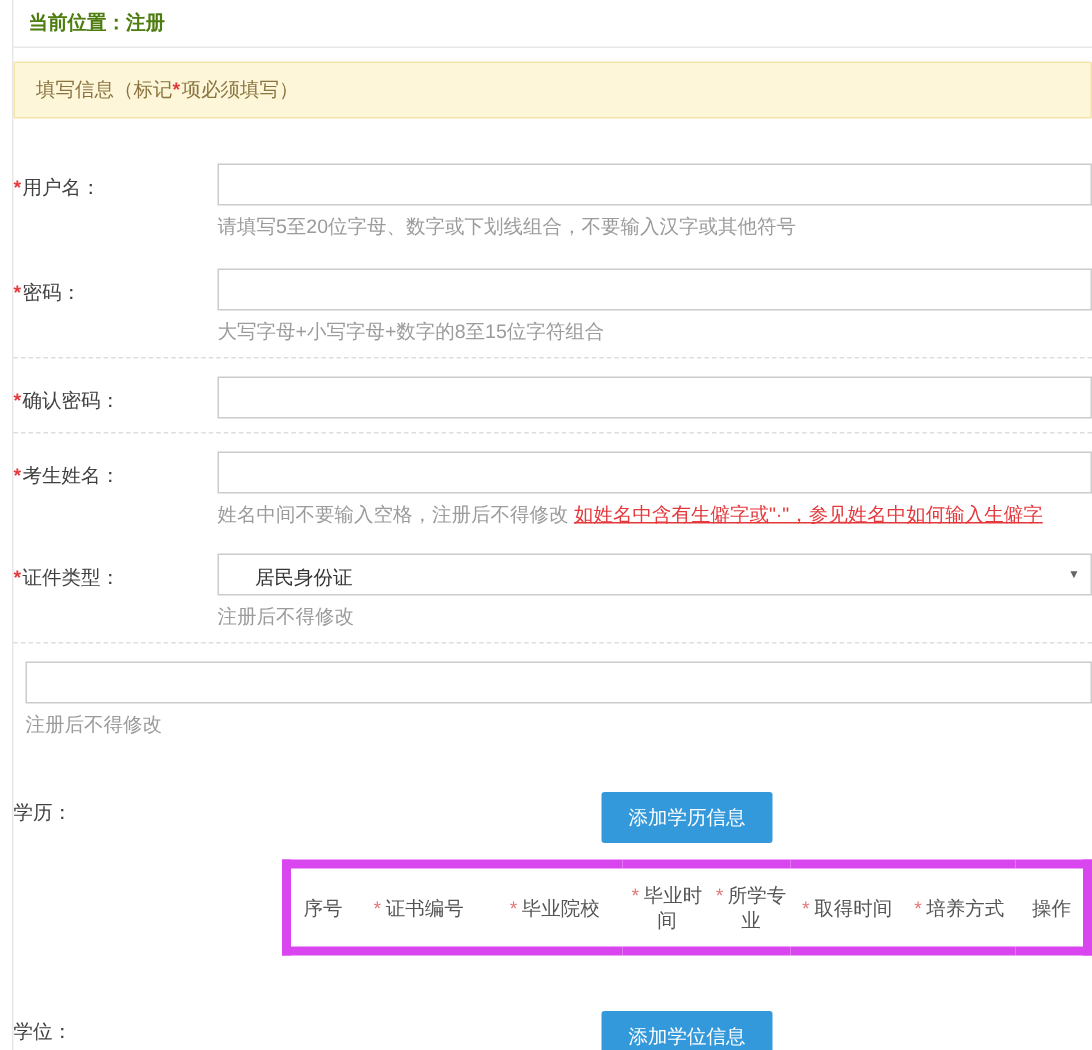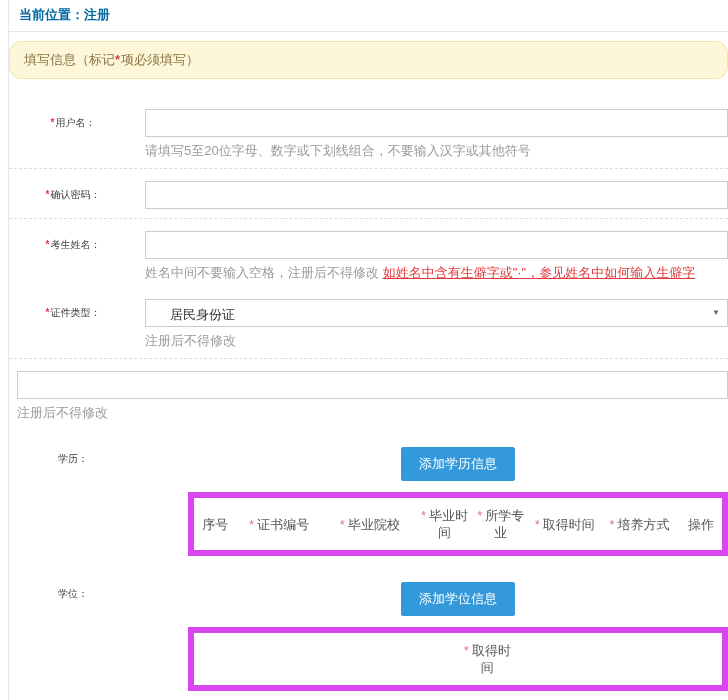--- a/index.html
+++ b/index.html
@@ -4,35 +4,35 @@
 <style>
   * { margin:0; padding:0; box-sizing:border-box; }
   html,body { background:#fff; }
   body {
     width:728px; height:700px; overflow:hidden;
     font-family:"Liberation Sans","DejaVu Sans",sans-serif;
     font-size:13px; color:#444;
   }
   .page { margin-left:8px; border-left:1px solid #e7e7e7; min-height:700px; }
   .breadcrumb {
-    font-weight:bold; color:#0369a1; padding:6px 10px 7px 10px;
+    font-weight:bold; color:#4d7c0f; padding:6px 10px 7px 10px;
     border-bottom:1px solid #e7e7e7; font-size:13px;
   }
   .banner {
     margin-top:9px; background:#fdf6d8; border:1px solid #f3e3ac;
-    border-radius:12px; padding:9px 14px; color:#8a7440; font-size:13px;
+    border-radius:1px; padding:9px 14px; color:#8a7440; font-size:13px;
   }
   .star { color:#e4393c; font-weight:bold; margin-right:1px; }
   .form { padding-bottom:6px; }
   .group { display:flex; align-items:flex-start; }
   .m30 { margin-top:30px; } .m20 { margin-top:20px; }
-  .m12 { margin-top:12px; } .m18 { margin-top:18px; } .m24 { margin-top:24px;gap:43px; }
+  .m12 { margin-top:12px; } .m18 { margin-top:18px; } .m24 { margin-top:35px;gap:43px; }
   .lbl {
-    width:128px; flex:0 0 128px; text-align:center; padding-top:7px;
-    color:#404040; font-size:10px; white-space:nowrap;
+    width:128px; flex:0 0 128px; text-align:left; padding-top:7px;
+    color:#404040; font-size:13px; white-space:nowrap;
   }
   .field { flex:1 1 auto; margin-left:8px; min-width:0; }
   .txt {
     width:100%; height:28px; border:1px solid #ccc; background:#fff;
     padding:0 6px; font-size:13px; color:#333; outline:none; display:block;
   }
   .hint { color:#9b9b9b; font-size:13px; margin-top:6px; line-height:16px; }
   .hint .link { color:#e4393c; text-decoration:underline; cursor:pointer; }
   .divider { border-top:1px dashed #ddd; margin:9px 0 0 0; height:0; }
   .select-box {
@@ -83,20 +83,27 @@
   <div class="form">
 
     <div class="group m30">
       <div class="lbl"><span class="star">*</span><span>用户名：</span></div>
       <div class="field">
         <input class="txt" type="text" style="">
         <div class="hint">请填写5至20位字母、数字或下划线组合，不要输入汉字或其他符号</div>
       </div>
     </div>
 
+    <div class="group m20">
+      <div class="lbl"><span class="star">*</span><span>密码：</span></div>
+      <div class="field">
+        <input class="txt" type="password" style="">
+        <div class="hint">大写字母+小写字母+数字的8至15位字符组合</div>
+      </div>
+    </div>
 
     <div class="divider"></div>
 
     <div class="group m12">
       <div class="lbl"><span class="star">*</span><span>确认密码：</span></div>
       <div class="field">
         <input class="txt" type="password" style="">
       </div>
     </div>
 

